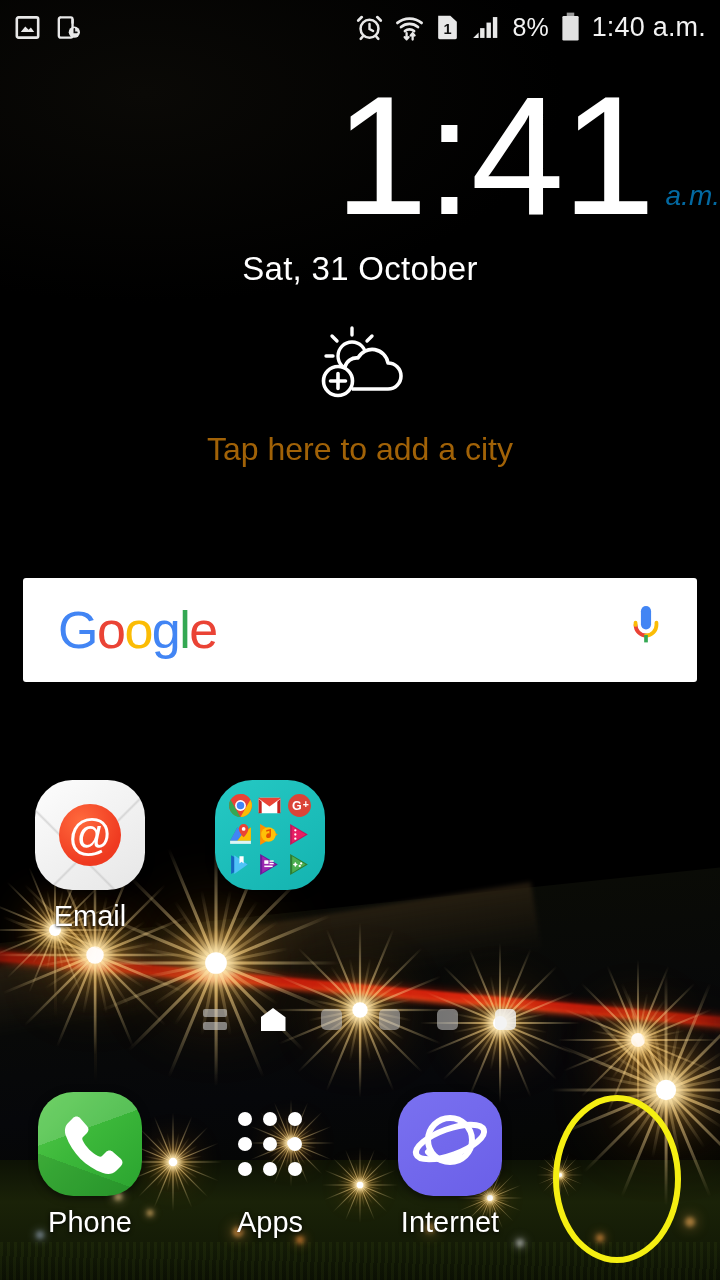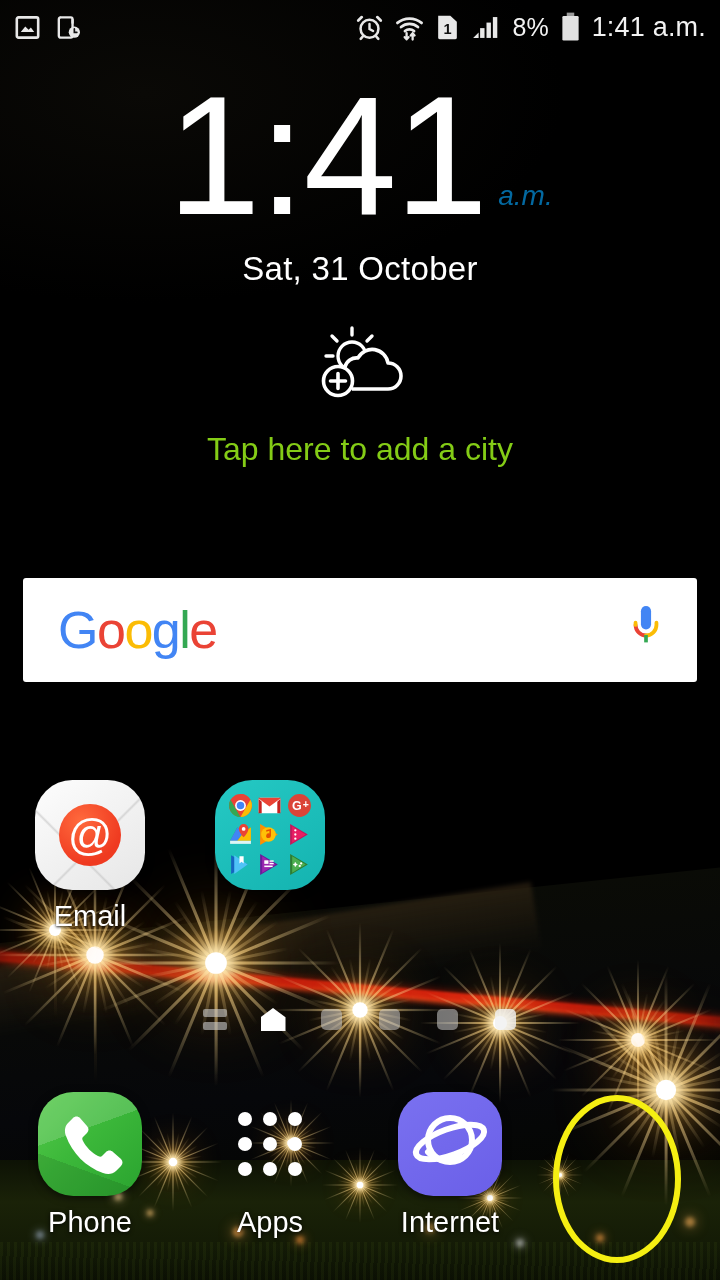--- a/index.html
+++ b/index.html
@@ -65,31 +65,31 @@
     display:flex; align-items:center; padding:0 14px;
   }
   .sb-left { display:flex; align-items:center; gap:14px; }
   .sb-right { margin-left:auto; display:flex; align-items:center; gap:11px; }
   .sb-ico { display:block; }
   #status-time { font-size:27px; letter-spacing:.2px; color:#f2f2f2; font-weight:400; }
   #battery-pct { font-size:25px; color:#f2f2f2; }
 
   
   #clock-widget { position:absolute; left:0; top:78px; width:720px; z-index:20; text-align:center; }
-  .clock-row { display:flex; align-items:flex-end; justify-content:center; }
+  .clock-row { display:flex; align-items:flex-end; justify-content:flex-end; }
   #clock-time {
     font-size:168px; line-height:.93; font-weight:300; color:#fff;
     letter-spacing:-2px; font-family:"Liberation Sans", sans-serif;
   }
   #clock-ampm { font-size:28px; font-weight:400; color:#0369a1; padding:0 0 22px 12px;font-style:italic; }
   #clock-date { margin-top:16px; font-size:33px; font-weight:400; color:#fff; letter-spacing:.3px; }
 
   
   #weather-widget { position:absolute; left:0; top:325px; width:720px; z-index:20; text-align:center; }
-  #weather-text { margin-top:16px; font-size:32px; color:#84cc16; font-weight:400; }
+  #weather-text { margin-top:16px; font-size:32px; color:#a16207; font-weight:400; }
 
   
   #search-bar {
     position:absolute; left:23px; top:578px; width:674px; height:104px; z-index:25;
     background:#fff; border-radius:3px; display:flex; align-items:center;
     box-shadow:0 1px 3px rgba(0,0,0,.5);
   }
   #google-logo { margin-left:35px; font-size:52px; font-weight:400; letter-spacing:-1.5px;
     font-family:"Liberation Sans", sans-serif; display:flex; line-height:1; }
   #google-logo span { display:inline-block; }
@@ -485,21 +485,21 @@
         <rect x="17.6" y="2.5" width="3.6" height="17" fill="#e8e8e8"></rect>
       </svg>
     </span>
     <span id="battery-pct">8%</span>
     <span>
       <svg class="sb-ico" width="21" height="30" viewBox="0 0 16 24">
         <rect x="5" y="0.5" width="6" height="3" fill="#9a9a9a"></rect>
         <rect x="1.5" y="3.2" width="13" height="19.6" rx="1" fill="#e2e2e2"></rect>
       </svg>
     </span>
-    <span id="status-time">1:41 a.m.</span>
+    <span id="status-time">1:40 a.m.</span>
   </div>
 </div>
 
 <div id="clock-widget">
   <div class="clock-row">
     <span id="clock-time">1:41</span>
     <span id="clock-ampm">a.m.</span>
   </div>
   <div id="clock-date">Sat, 31 October</div>
 </div>

